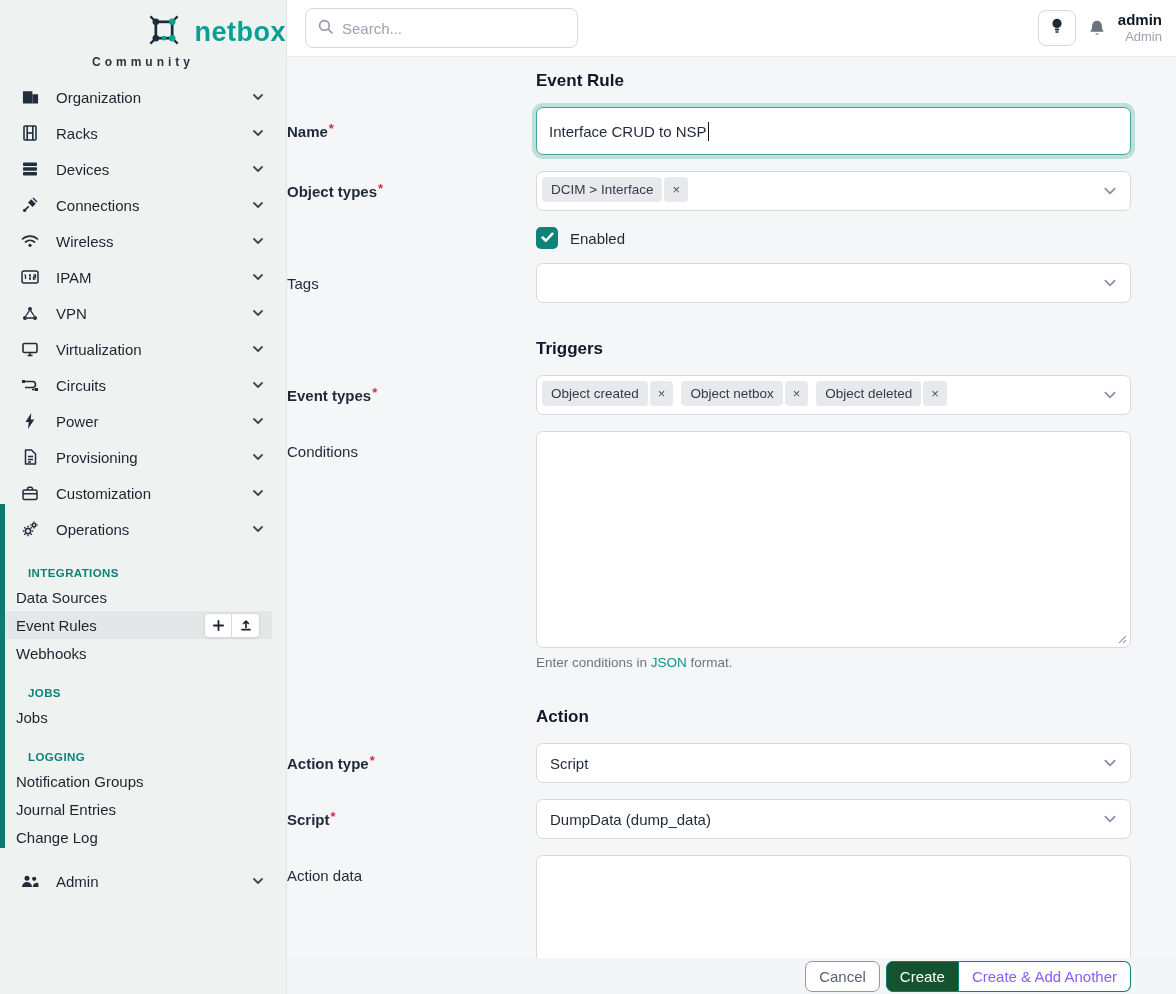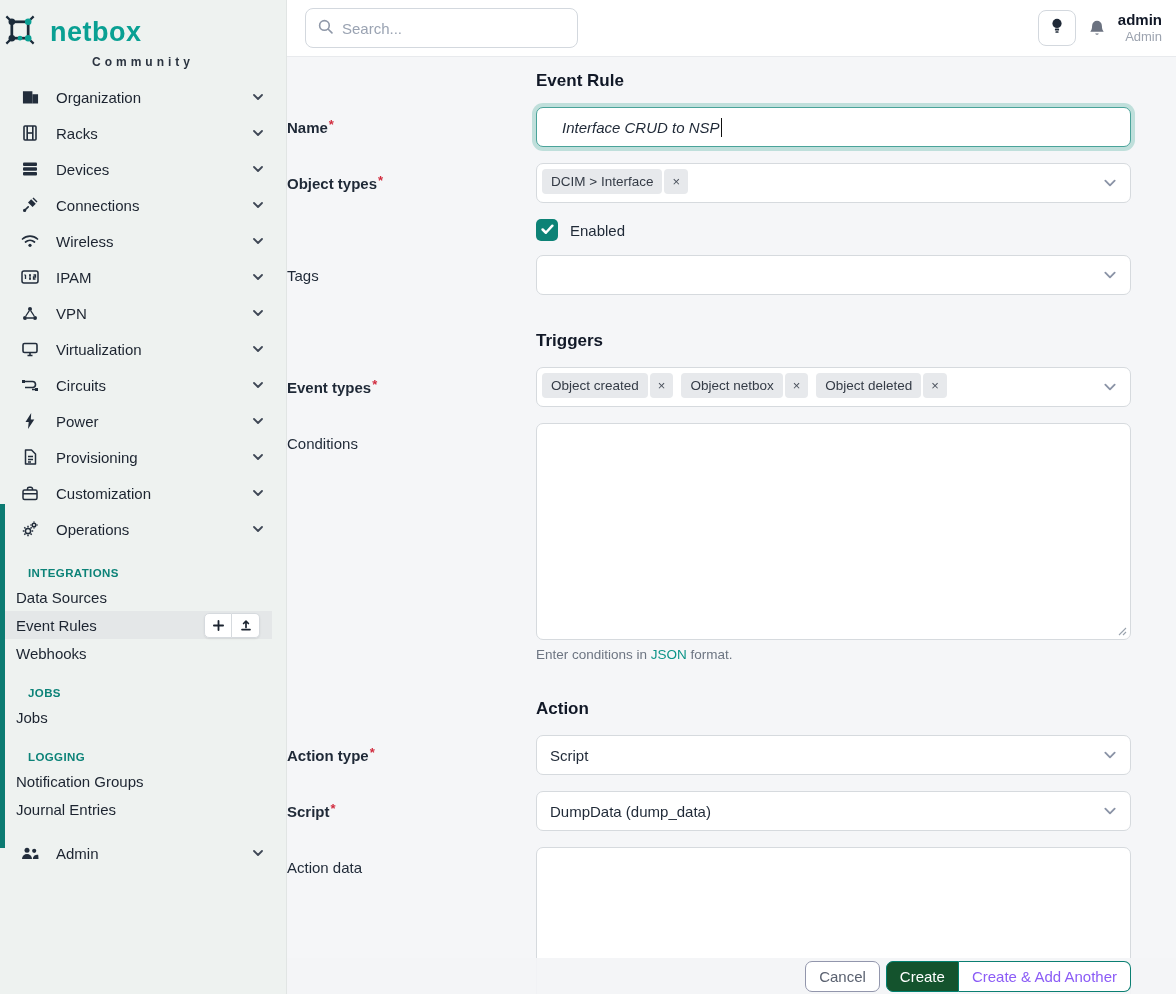--- a/index.html
+++ b/index.html
@@ -3,21 +3,21 @@
 <meta charset="utf-8">
 <style>
   * { margin:0; padding:0; box-sizing:border-box; }
   html,body { width:1176px; height:994px; overflow:hidden; }
   body { font-family:"Liberation Sans", sans-serif; display:flex; background:#f5f6f8; color:#1f2937; }
 
   
   .sidebar { width:287px; min-width:287px; height:100%; background:#eef2f0; border-right:1px solid #e1e5e4; position:relative; }
   .side-indicator { position:absolute; left:0; top:504px; width:5px; height:344px; background:#0c7b72; }
   .logo-wrap { padding-top:10px; text-align:center; }
-  .logo-row { display:flex; align-items:center; justify-content:flex-start; gap:10px; }
+  .logo-row { display:flex; align-items:center; justify-content:flex-end; gap:10px; }
   .wordmark { font-size:27px; font-weight:bold; color:#09a093; letter-spacing:.5px; }
   .community { font-size:12px; font-weight:bold; letter-spacing:4px; color:#2b3440; margin-top:1px; }
   .nav { margin-top:10px; }
   .nav-item { height:36px; display:flex; align-items:center; padding:0 22px 0 20px; cursor:pointer; }
   .nav-item .ico { width:20px; display:flex; justify-content:center; margin-right:16px; color:#222d3b; }
   .nav-item .lbl { flex:1; font-size:15px; color:#1c2430; }
   .nav-item .chev { color:#3f4856; display:flex; }
   .section-hdr { margin-top:14px; padding:6px 16px 4px; font-size:11.5px; font-weight:700; color:#0c8378; letter-spacing:.4px;margin-left:12px; }
   .sub-item { height:28px; display:flex; align-items:center; padding:0 12px 0 16px; margin-right:14px; font-size:15px; color:#1c2430; cursor:pointer; }
   .sub-item.active { background:#e4e7e8; }
@@ -43,21 +43,21 @@
   .content { flex:1; position:relative; overflow:hidden; padding-top:14px; background:#f5f6f8; }
   .h2 { margin:0 0 16px 249px; font-size:17px; font-weight:700; color:#111827; }
   .h2.spaced { margin-top:36px; }
   .row { display:flex; margin-bottom:16px; }
   .flabel { width:249px; padding-right:17px; text-align:left; font-size:15px; color:#1f2937; align-self:center; }
   .flabel.bold { font-weight:700; }
   .row.top .flabel { align-self:flex-start; padding-top:12px; }
   .req { color:#d12c3f; font-size:13px; position:relative; top:-4px; margin-left:1px; font-weight:700; }
   .field { width:595px; position:relative; }
   .input, .select, .multi { width:100%; border:1px solid #d6dade; border-radius:7px; background:#fff; font-size:15px; color:#1f2937; }
-  .input { height:40px; display:flex; align-items:center; padding:0 25px;font-style:italic; }
+  .input { height:48px; display:flex; align-items:center; padding:0 12px; }
   .input.focused { border-color:#4aa39a; box-shadow:0 0 0 4px #bfdfdb; }
   .caret { display:inline-block; width:1.5px; height:19px; background:#111; margin-left:1px; vertical-align:middle; animation:blink 1.1s steps(2) infinite; }
   @keyframes blink { 50% { opacity:0; } }
   .select { height:40px; display:flex; align-items:center; padding:0 40px 0 13px; cursor:pointer; }
   .multi { min-height:40px; display:flex; align-items:flex-start; flex-wrap:wrap; gap:8px; padding:5px 40px 5px 5px; cursor:pointer; }
   .chev-icon { position:absolute; right:14px; top:50%; transform:translateY(-50%); color:#8a93a6; display:flex; }
   .tag { display:inline-flex; gap:2px; align-items:stretch; }
   .tag-text { background:#e7e9ec; color:#343b46; font-size:13.5px; padding:5px 9px; border-radius:4px; display:flex; align-items:center; }
   .tag-x { background:#e7e9ec; color:#4a515c; font-size:13px; padding:5px 8px; border-radius:4px; display:flex; align-items:center; cursor:pointer; }
   .check-row { margin-bottom:14px; }
@@ -324,20 +324,23 @@
     <span>Jobs</span>
   </div>
 
   <div class="section-hdr">LOGGING</div>
   <div class="sub-item">
     <span>Notification Groups</span>
   </div>
   <div class="sub-item">
     <span>Journal Entries</span>
   </div>
+  <div class="sub-item">
+    <span>Change Log</span>
+  </div>
 
   <div class="nav-item admin-item">
     <span class="ico">
         <svg width="18" height="13" viewBox="0 0 18 13" fill="currentColor">
           <circle cx="6" cy="3.3" r="2.5"></circle>
           <path d="M1 12a5 5 0 0 1 10 0z"></path>
           <circle cx="13.2" cy="3.8" r="2.1"></circle>
           <path d="M11.8 12a4.4 4.4 0 0 1 5.4-4.2L17.5 12z"></path>
         </svg>
       </span>

